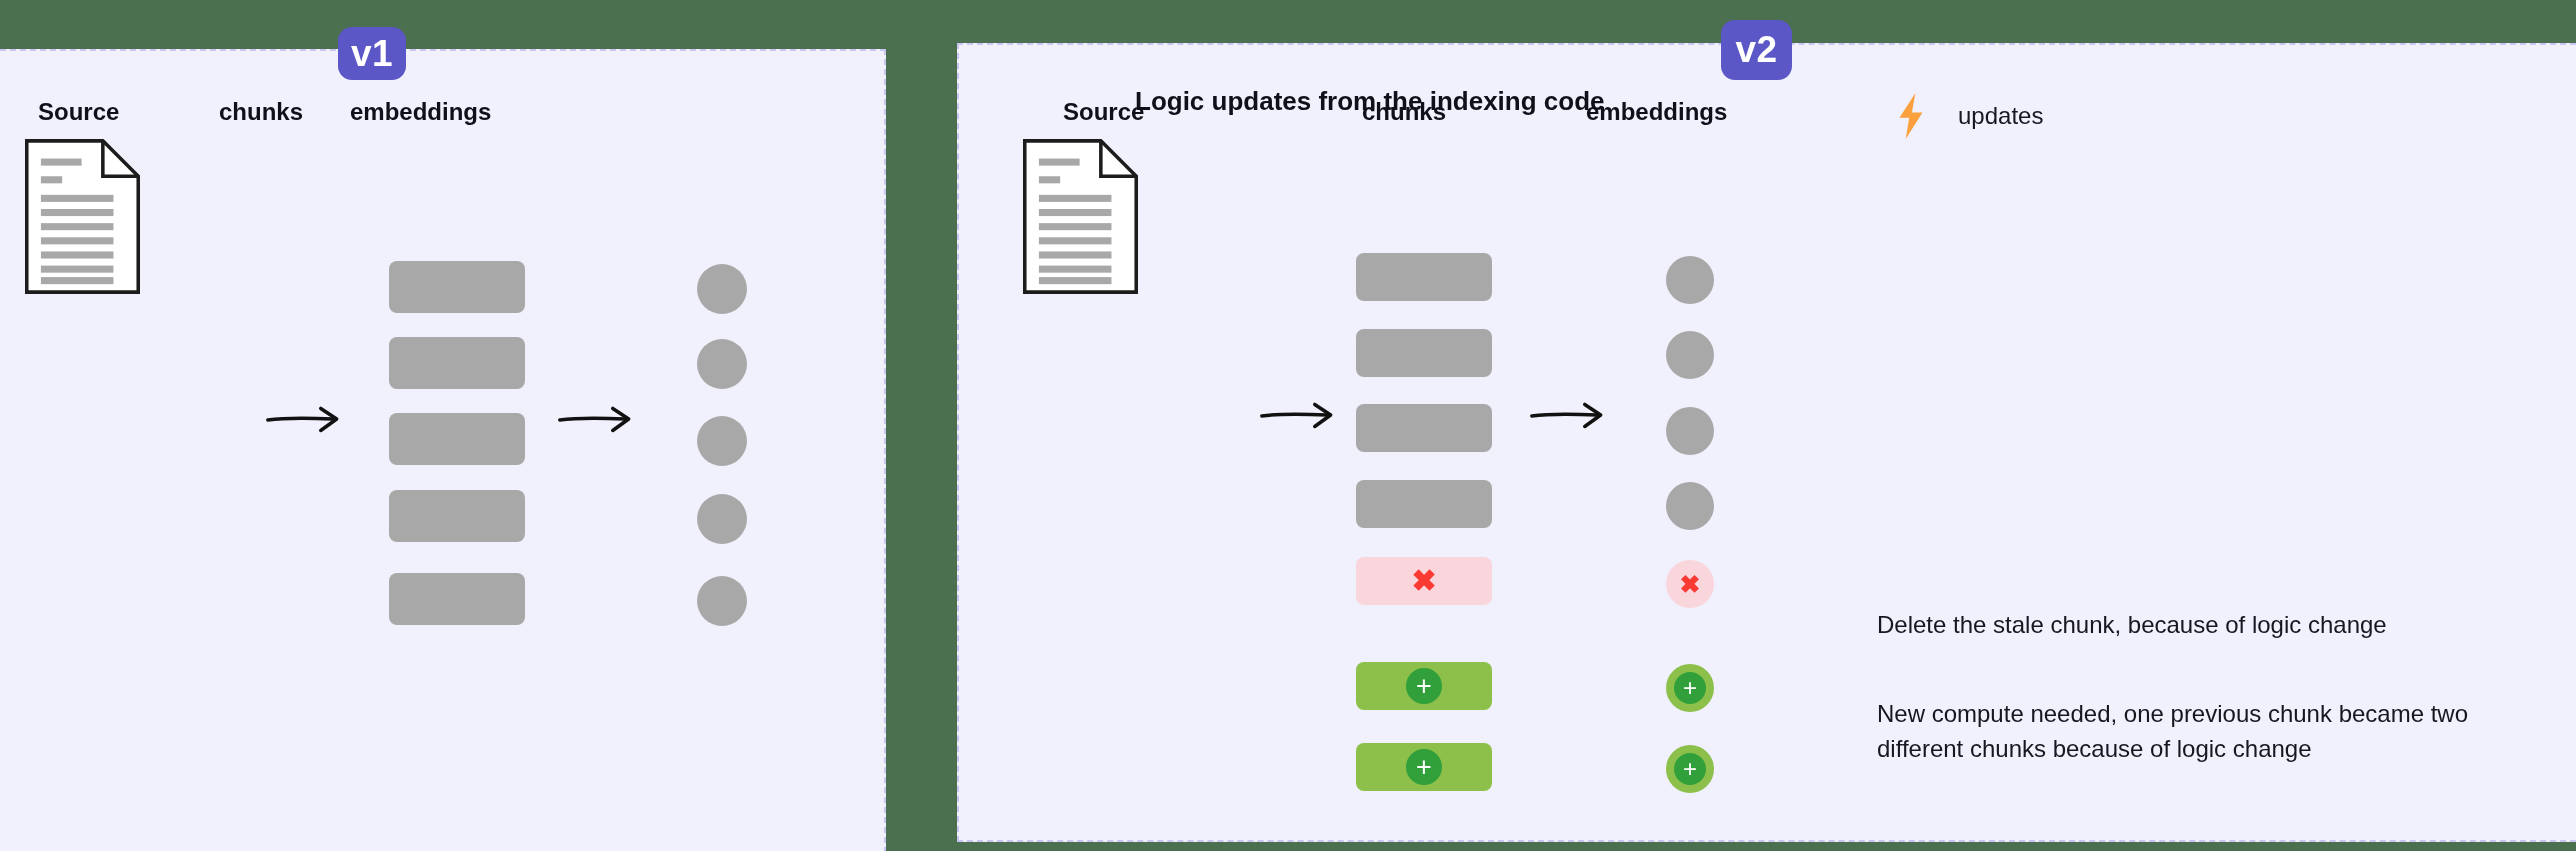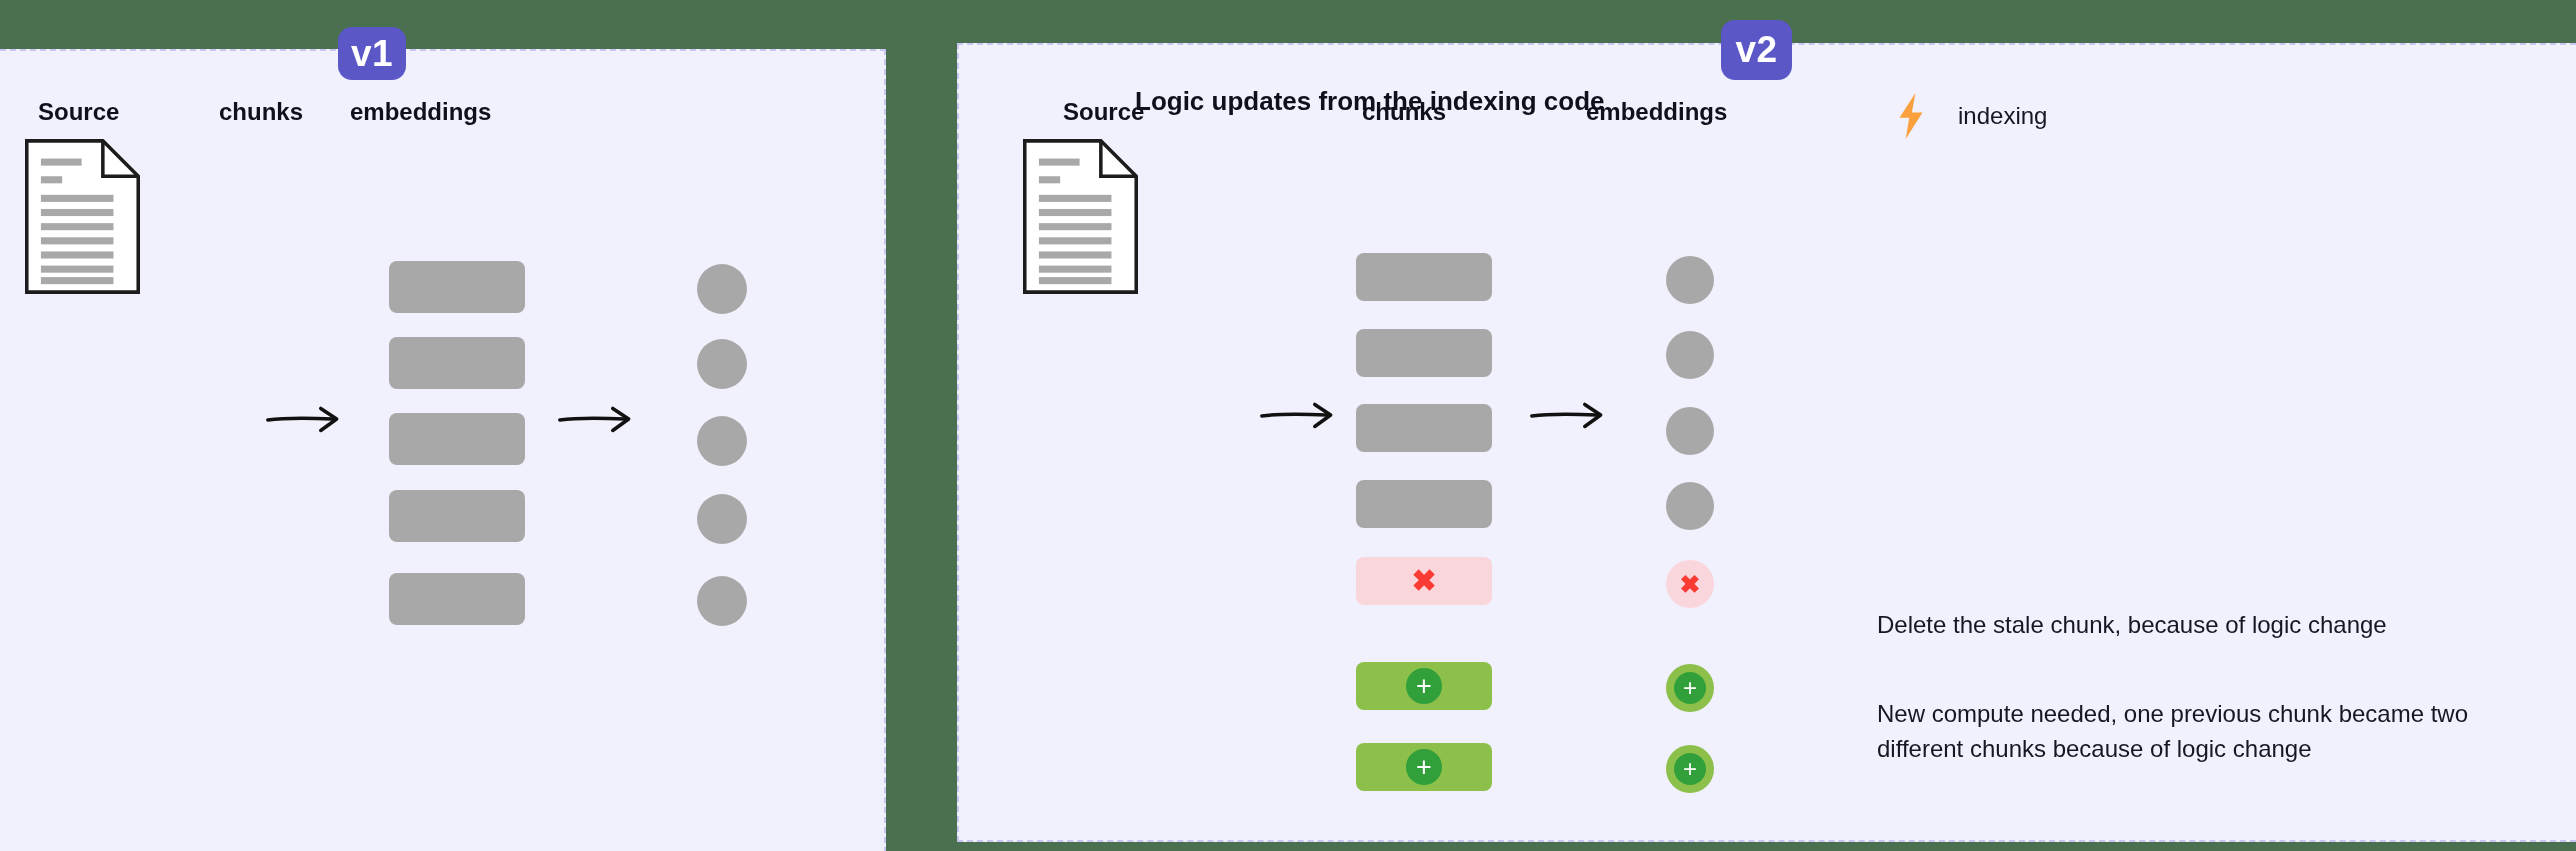--- a/index.html
+++ b/index.html
@@ -191,21 +191,21 @@
 <div class="version-badge" id="badge-v2">v2</div>
 
 <div class="panel-title" style="left:1135px; top:86px;">Logic updates from the indexing code</div>
 
 <div class="legend" style="left:1896px; top:93px;">
   <span>
     <svg class="bolt-icon" viewBox="0 0 34 52">
       <path d="M22 0 L4 28 L15 28 L11 52 L30 22 L18 22 Z" fill="#faa03c"></path>
     </svg>
   </span>
-  <span class="legend-label">indexing</span>
+  <span class="legend-label">updates</span>
 </div>
 
 <div class="col-header" style="left:1063px; top:98px;">Source</div>
 <div class="col-header" style="left:1362px; top:98px;">chunks</div>
 <div class="col-header" style="left:1586px; top:98px;">embeddings</div>
 
 <div class="doc-icon" style="left:1023px; top:139px;">
   <svg width="115" height="155" viewBox="0 0 130 175">
     <path d="M2 2 H88 L128 42 V173 H2 Z" fill="#ffffff" stroke="#1c1c1c" stroke-width="4"></path>
     <path d="M88 2 L88 42 L128 42" fill="none" stroke="#1c1c1c" stroke-width="4"></path>

